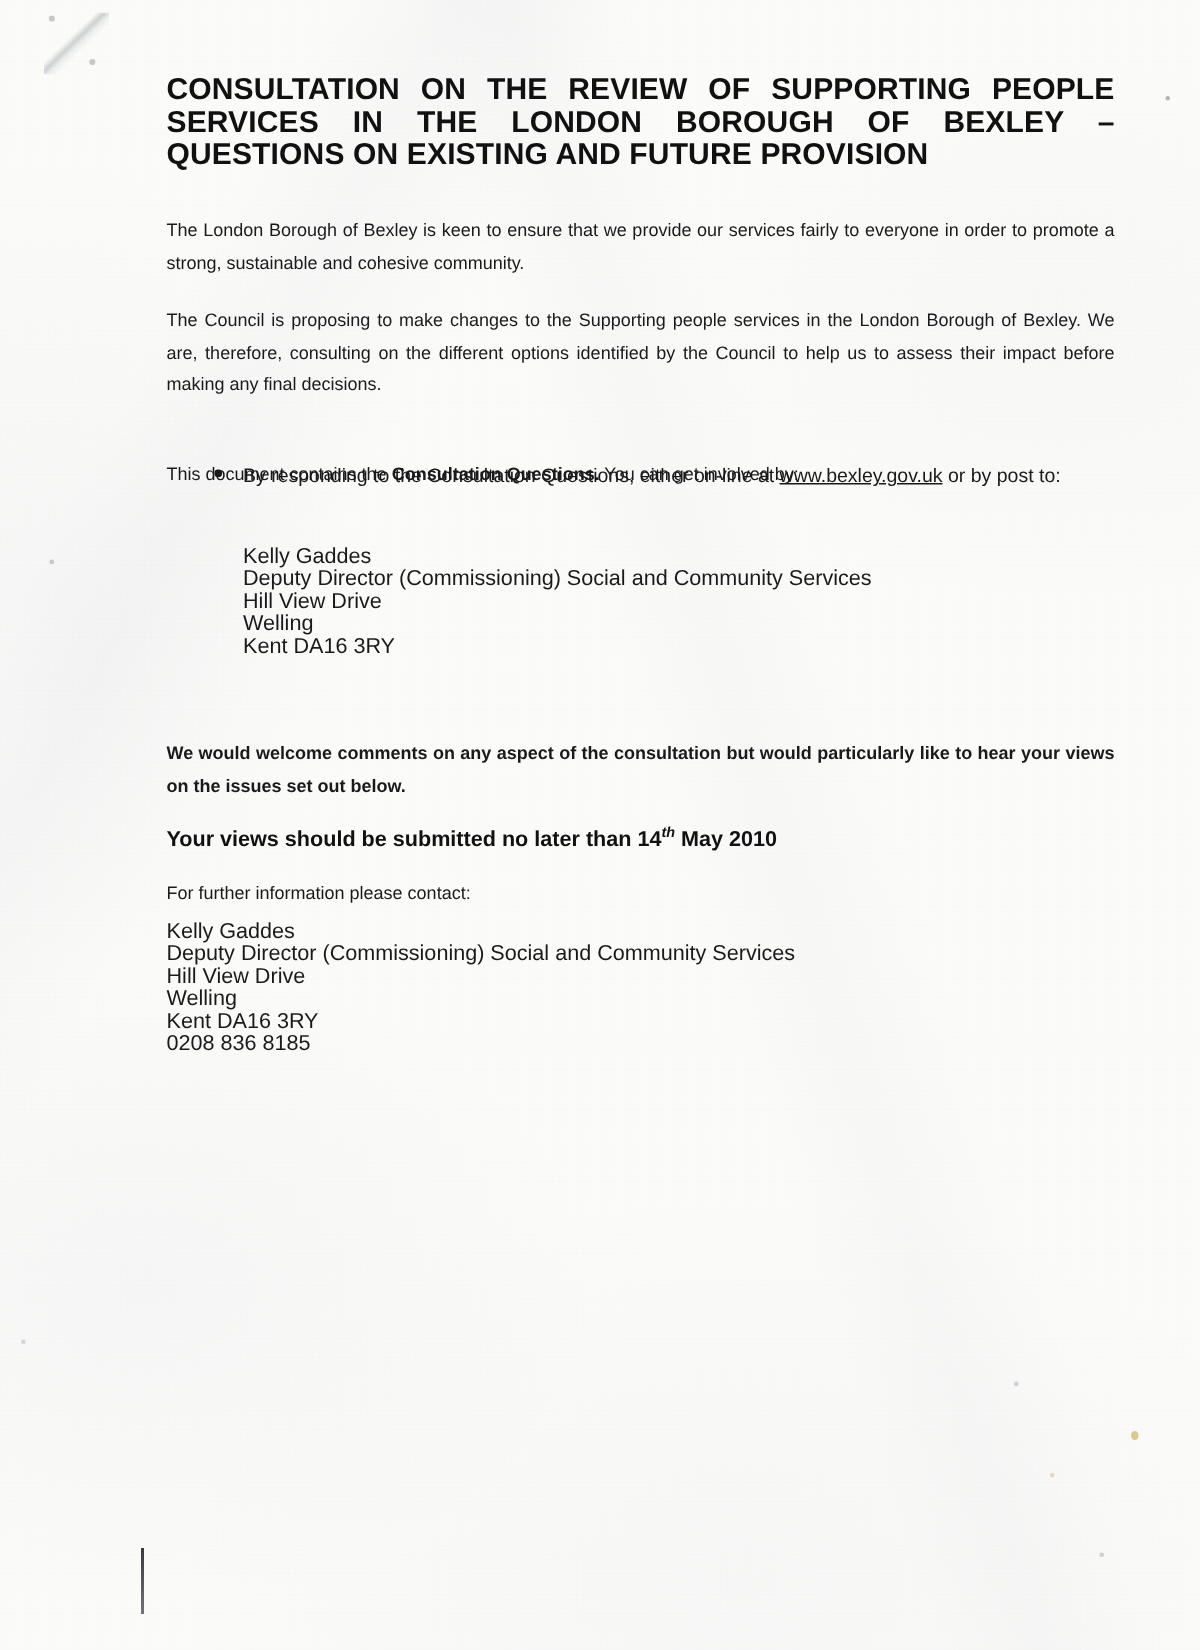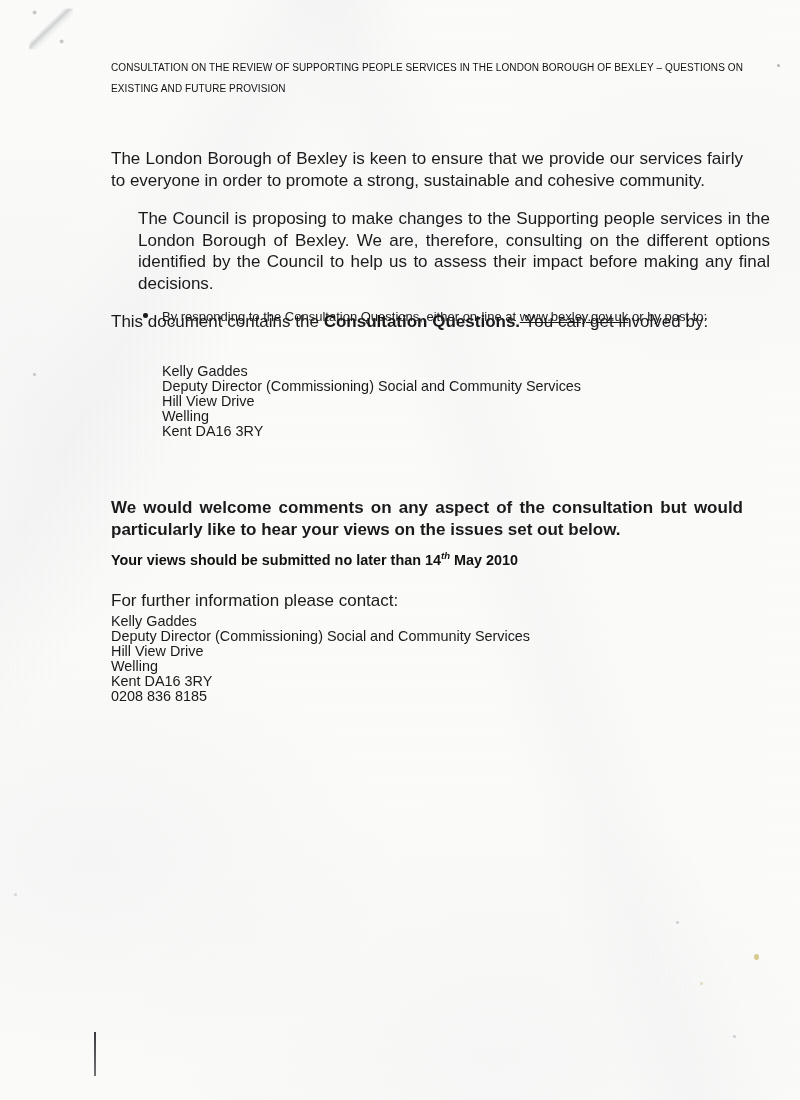--- a/index.html
+++ b/index.html
@@ -43,37 +43,37 @@
   .doc {
     position: absolute;
     left: 111px;
     top: 0;
     width: 632px;
     color: #171717;
   }
 
   .title {
     position: absolute;
-    top: 50px;
-    left: 0;
-    width: 632px;
-    font-size: 10px;
-    font-weight: normal;
+    top: 37px;
+    left: 0;
+    width: 632px;
+    font-size: 20px;
+    font-weight: bold;
     line-height: 21.5px;
     text-align: justify;
     text-align-last: left;
     letter-spacing: .1px;
     color: #111111;
   }
 
   .para {
     position: absolute;
     left: 0;
     width: 632px;
-    font-size: 17px;
+    font-size: 12px;
     line-height: 21.5px;
     text-align: justify;
     text-align-last: left;
     color: #1a1a1a;
   }
   .para b { font-weight: bold; }
 
   .bullet-row {
     position: absolute;
     left: 0;
@@ -181,21 +181,21 @@
   <div class="artifact speck speck-grey-c"></div>
   <div class="artifact speck speck-grey-d"></div>
   <div class="artifact speck speck-grey-e"></div>
 
   <div class="doc">
 
     <h1 class="title">CONSULTATION ON THE REVIEW OF SUPPORTING PEOPLE SERVICES IN THE LONDON BOROUGH OF BEXLEY – QUESTIONS ON EXISTING AND FUTURE PROVISION</h1>
 
     <p class="para" style="top:131px;">The London Borough of Bexley is keen to ensure that we provide our services fairly to everyone in order to promote a strong, sustainable and cohesive community.</p>
 
-    <p class="para" style="top:191px;margin-left:27px;">The Council is proposing to make changes to the Supporting people services in the London Borough of Bexley. We are, therefore, consulting on the different options identified by the Council to help us to assess their impact before making any final decisions.</p>
+    <p class="para" style="top:191px;">The Council is proposing to make changes to the Supporting people services in the London Borough of Bexley. We are, therefore, consulting on the different options identified by the Council to help us to assess their impact before making any final decisions.</p>
 
     <p class="para" style="top:294px;"><span>This document contains the </span><b>Consultation Questions.</b><span> You can get involved by:</span></p>
 
     <div class="bullet-row" style="top:306px;">
       <span class="bullet-dot"></span>
       <div class="bullet-text"><span>By responding to the Consultation Questions, either on-line at </span><span class="u">www.bexley.gov.uk</span><span> or by post to:</span></div>
     </div>
 
     <div class="addr addr-indent" style="top:364px;">Kelly Gaddes
 Deputy Director (Commissioning) Social and Community Services

